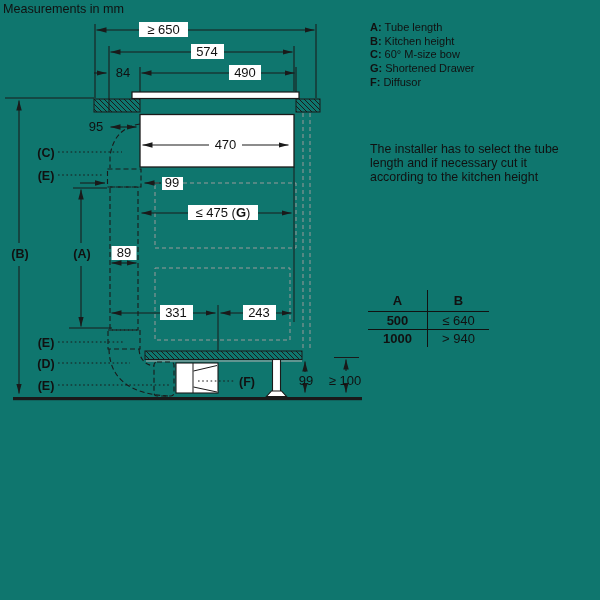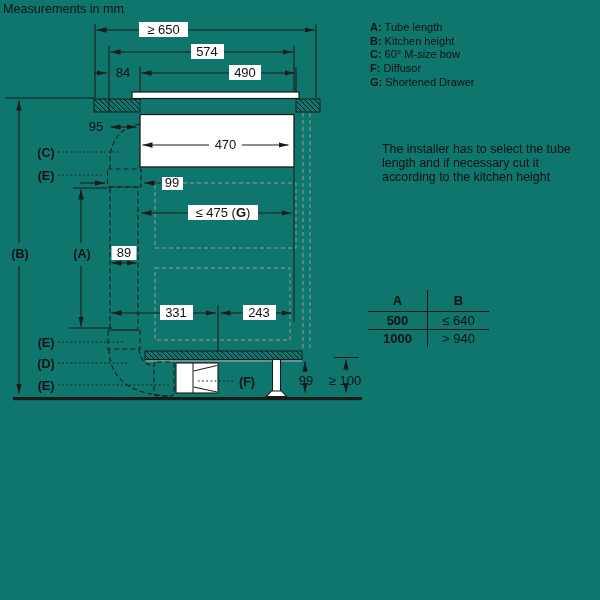--- a/index.html
+++ b/index.html
@@ -1,21 +1,21 @@
 <!DOCTYPE html>
 <html><head>
 <meta charset="utf-8">
 <style>
   html,body{margin:0;padding:0;background:#fff;}
   #page{position:relative;width:600px;height:600px;background:#0f766e;overflow:hidden;
         font-family:"Liberation Sans","DejaVu Sans",sans-serif;color:#111;}
   #title{position:absolute;left:3px;top:2px;font-size:12.6px;}
   #legend{position:absolute;left:370px;top:21px;font-size:11px;line-height:13.7px;white-space:nowrap;}
   #legend b{margin-right:3px;}
-  #note{position:absolute;left:382px;top:142px;width:213px;font-size:12.4px;line-height:14px;}
+  #note{position:absolute;left:370px;top:142px;width:213px;font-size:12.4px;line-height:14px;}
   #vtable{position:absolute;left:368px;top:290px;width:121px;border-collapse:collapse;font-size:13px;}
   #vtable td,#vtable th{padding:0;text-align:center;height:17px;font-weight:normal;}
   #vtable tr.hdr th{height:21px;font-weight:bold;border-bottom:1px solid #111;}
   #vtable tr.r1 td{border-bottom:1px solid #111;}
   #vtable .c2{border-left:1px solid #111;width:61px;}
   #vtable .c1{width:59px;font-weight:bold;}
   svg text{font-family:"Liberation Sans","DejaVu Sans",sans-serif;font-size:13px;fill:#111;}
   svg text.lbl{font-size:12.5px;font-weight:bold;}
   .solid{stroke:#1a1a1a;fill:none;}
   .dashb{stroke:#1a1a1a;fill:none;stroke-dasharray:5 3;}
@@ -28,22 +28,22 @@
 <body>
 
 <div id="page">
 
   <div id="title">Measurements in mm</div>
 
   <div id="legend">
     <div><b>A:</b><span>Tube length</span></div>
     <div><b>B:</b><span>Kitchen height</span></div>
     <div><b>C:</b><span>60° M-size bow</span></div>
+    <div><b>G:</b><span>Shortened Drawer</span></div>
     <div><b>F:</b><span>Diffusor</span></div>
-    <div><b>G:</b><span>Shortened Drawer</span></div>
   </div>
 
   <div id="note">The installer has to select the tube length and if necessary cut it according to the kitchen height</div>
 
   <table id="vtable">
     <tbody>
         <tr class="hdr">
       <th class="c1">A</th>
       <th class="c2">B</th>
     </tr>

